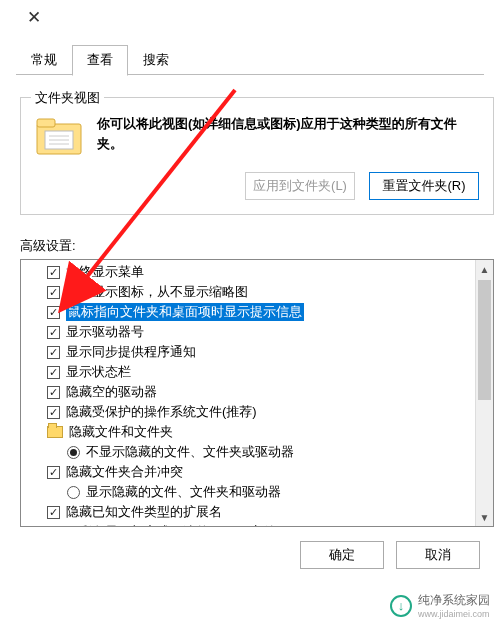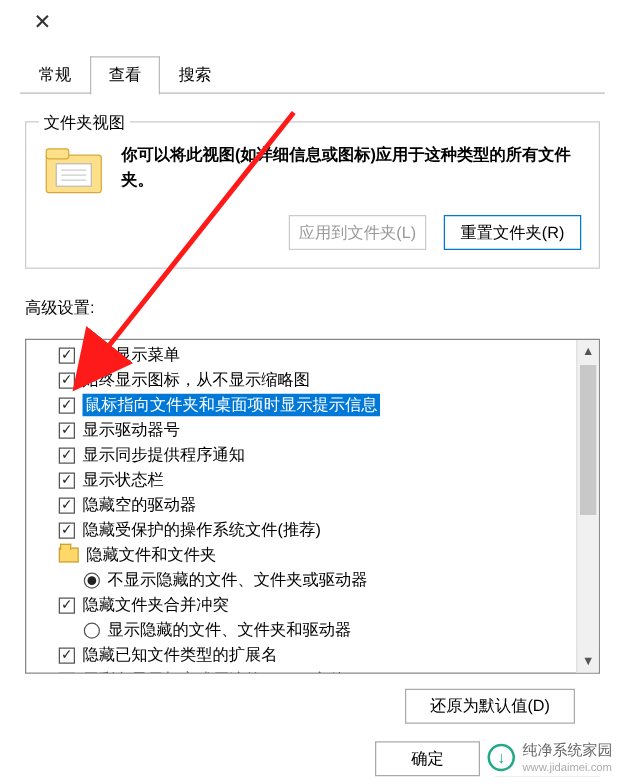--- a/index.html
+++ b/index.html
@@ -4,32 +4,32 @@
 <style>
 * { box-sizing: border-box; }
 body { margin: 0; width: 500px; height: 627px; font-family: "Microsoft YaHei", "SimSun", Arial, sans-serif; font-size: 13px; background: #fff; color: #000; position: relative; overflow: hidden; }
 .titlebar { display: flex; align-items: center; height: 36px; padding: 0 0 0 12px; border-bottom: 1px solid #fff; }
 .title { flex: 1; font-size: 13px; }
 .close { width: 44px; height: 36px; display: flex; align-items: center; justify-content: center; font-size: 17px; color: #333; cursor: pointer; }
 .tabs { display: flex; padding: 8px 16px 0 16px; position: relative; }
 .tab { padding: 5px 14px 6px; border: 1px solid transparent; font-size: 13px; position: relative; top: 1px; background:#fff; }
 .tab.active { border: 1px solid #bbb; border-bottom: 1px solid #fff; z-index:2; }
 .tab-underline { position:absolute; left:16px; right:16px; bottom:0; height:1px; background:#bbb; z-index:1; }
-.content { padding: 12px 20px 0 20px; }
+.content { padding: 12px 6px 0 20px; }
 .groupbox { border: 1px solid #ccc; padding: 16px 14px 14px 14px; position: relative; margin-top: 10px; }
 .groupbox .legend { position: absolute; top: -9px; left: 10px; background: #fff; padding: 0 4px; font-size: 13px; }
 .gbrow { display: flex; gap: 14px; align-items: flex-start; }
 .foldericon { width: 48px; height: 44px; flex: 0 0 auto; display: flex; align-items: center; justify-content: center; }
 .gbtext { flex: 1; font-size: 13px; line-height: 1.5; font-weight: bold; }
 .gbbtns { display: flex; gap: 14px; margin-top: 14px; justify-content: flex-end; }
 .btn { min-width: 110px; height: 28px; display: inline-flex; align-items: center; justify-content: center; font-size: 13px; background: #fff; border: 1px solid #aaa; cursor: pointer; }
 .btn.disabled { color:#999; border-color:#ccc; cursor: default; }
 .btn.primary { border: 1.5px solid #0078d7; }
 .advlabel { margin-top: 22px; font-size: 13px; }
-.tree-wrap { border: 1px solid #888; margin-top: 16px; height: 268px; display:flex; }
+.tree-wrap { border: 1px solid #888; margin-top: 4px; height: 268px; display:flex; }
 .tree { flex: 1; overflow:hidden; padding: 2px 2px; }
 .sbar { flex: 0 0 18px; background:#f0f0f0; border-left:1px solid #ddd; display:flex; flex-direction:column; }
 .sbar .arrow { height:18px; display:flex; align-items:center; justify-content:center; font-size:10px; color:#555; }
 .sbar .track { flex:1; background:#f0f0f0; position:relative; }
 .sbar .thumb { position:absolute; left:2px; right:2px; top:2px; height:120px; background:#c8c8c8; }
 .node { display:flex; align-items:center; height:20px; padding-left:6px; }
 .lv1 { padding-left: 24px; }
 .lv2 { padding-left: 44px; text-align: center; }
 .cb { width:13px; height:13px; border:1px solid #555; margin-right:6px; flex:0 0 auto; display:flex; align-items:center; justify-content:center; font-size:11px; line-height:1; }
 .cb.checked::before { content:"✓"; color:#222; }
@@ -144,23 +144,20 @@
       </div>
     <div class="sbar">
       <div class="arrow">▲</div>
       <div class="track">
           <div class="thumb"></div>
         </div>
       <div class="arrow">▼</div>
     </div>
   </div>
 
-  <div class="bottom">
-    <div class="btn" style="min-width:136px">还原为默认值(D)</div>
-  </div>
 </div>
 
 <div class="footer">
   <div class="btn" style="min-width:84px">确定</div>
   <div class="btn" style="min-width:84px">取消</div>
 </div>
 
 <svg class="arrow-annot" viewBox="0 0 190 240">
   <defs>
     <marker id="ah" markerWidth="12" markerHeight="12" refX="10" refY="6" orient="auto">

